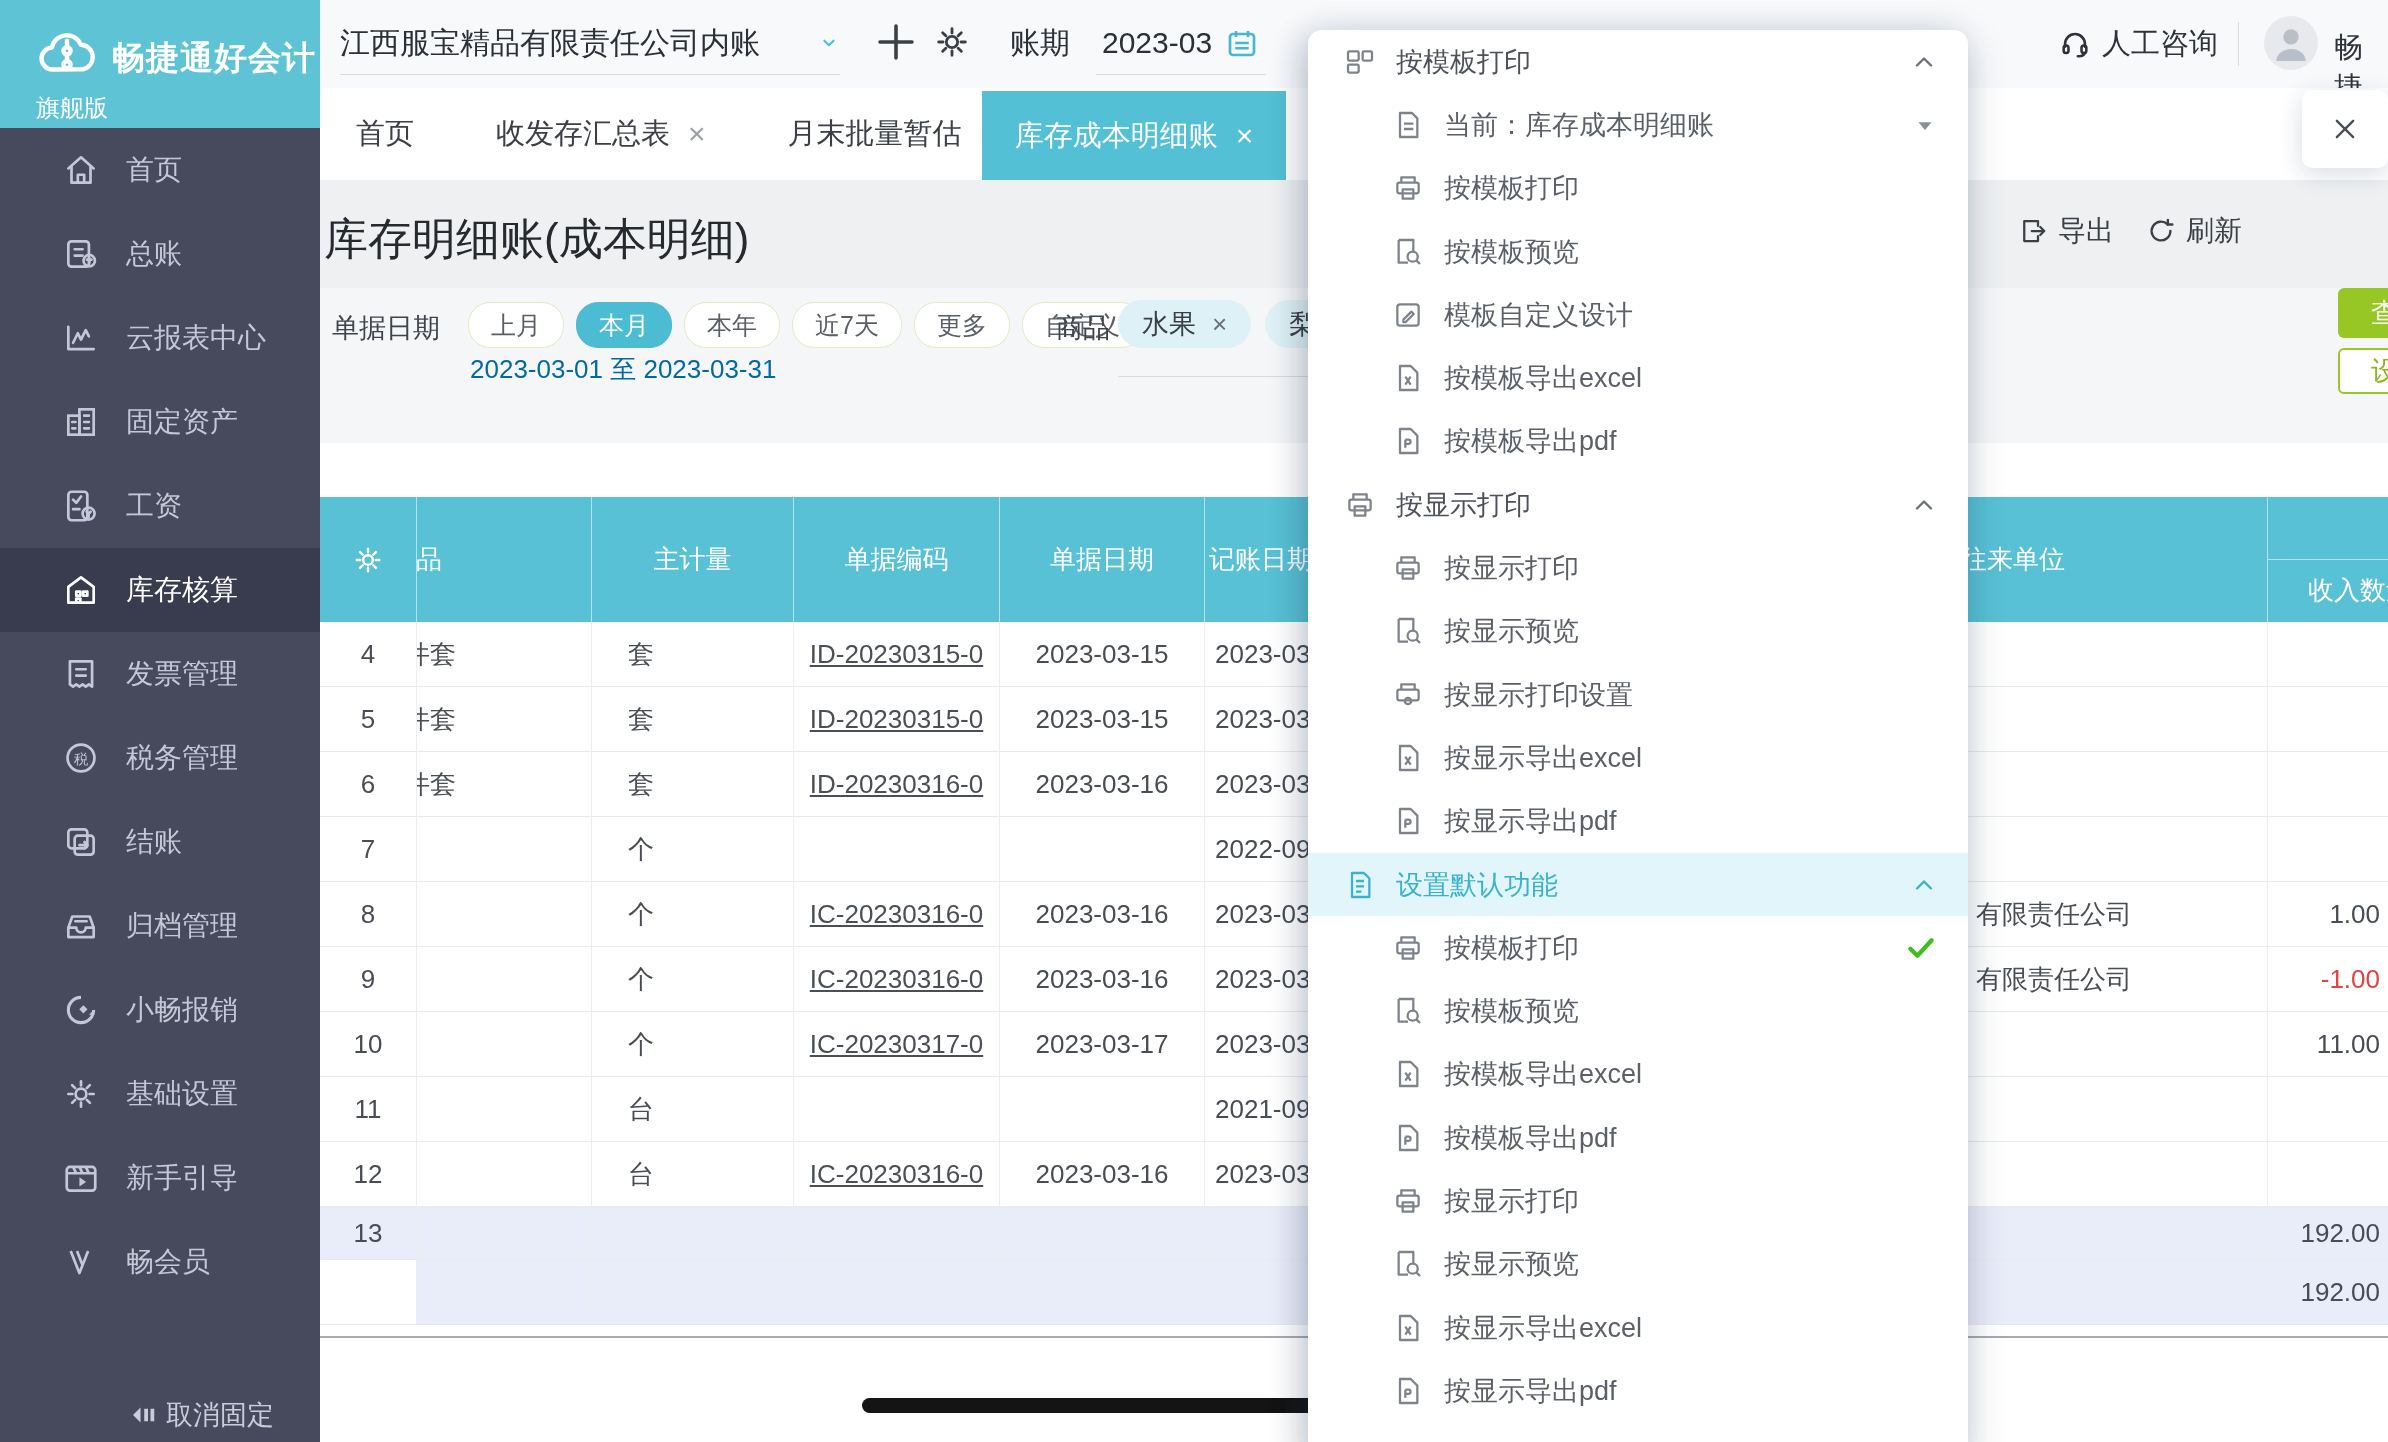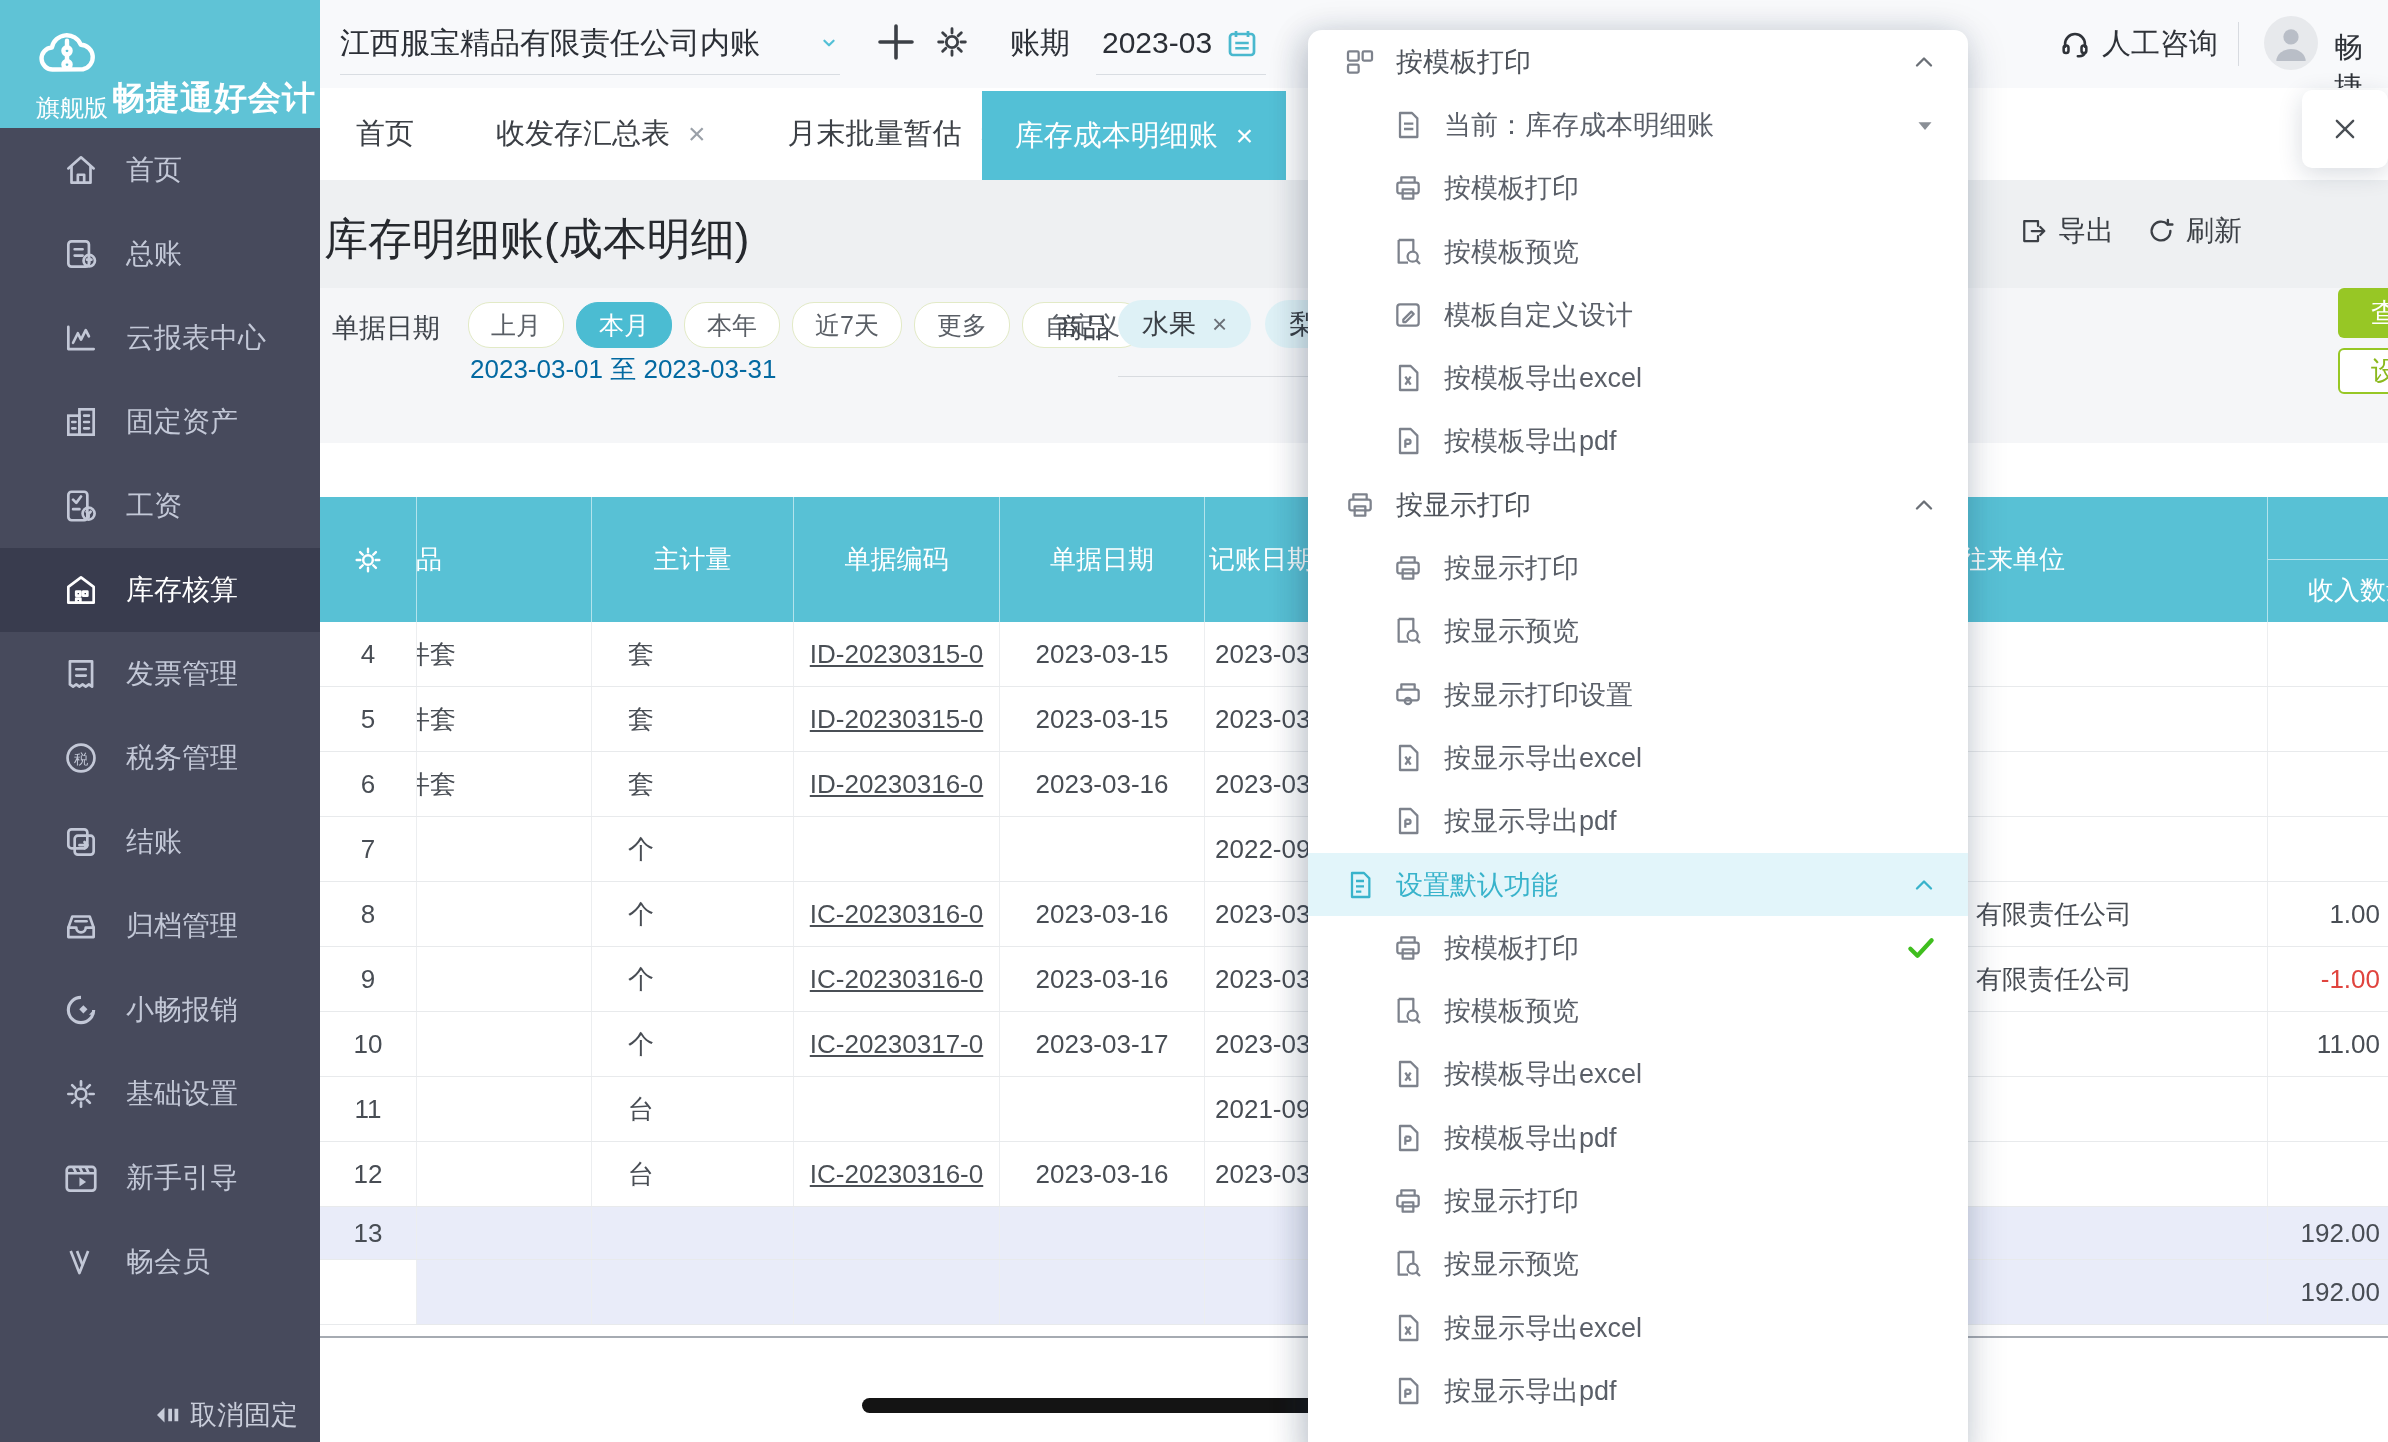--- a/index.html
+++ b/index.html
@@ -4,29 +4,29 @@
 <style>
   html,body{margin:0;padding:0;}
   body{width:2388px;height:1442px;overflow:hidden;position:relative;background:#fff;
        font-family:"Liberation Sans","DejaVu Sans",sans-serif;color:#333;}
   svg{display:block;}
 
   
   #sidebar{position:absolute;left:0;top:0;width:320px;height:1442px;background:#474a5c;z-index:5;}
   #logo-block{position:absolute;left:0;top:0;width:320px;height:128px;background:#5fc3d6;color:#fff;}
   #logo-cloud{position:absolute;left:34px;top:20px;}
-  #brand-name{position:absolute;left:112px;top:36px;font-size:33px;font-weight:bold;letter-spacing:1px;margin-top:40px;}
+  #brand-name{position:absolute;left:112px;top:36px;font-size:33px;font-weight:bold;letter-spacing:1px;}
   #brand-edition{position:absolute;left:36px;top:92px;font-size:24px;}
   #side-menu{position:absolute;left:0;top:128px;width:320px;}
   .side-item{height:84px;display:flex;align-items:center;color:#c3c8d7;cursor:pointer;}
   .side-item .s-ic{width:38px;height:38px;margin-left:62px;color:#c3c8d7;}
   .side-item .s-label{margin-left:26px;font-size:28px;white-space:nowrap;}
   .side-item.active{background:#393c4e;color:#fff;}
   .side-item.active .s-ic{color:#fff;}
-  #unpin{position:absolute;left:0;bottom:0;width:320px;height:54px;display:flex;align-items:center;color:#c9cdda;font-size:27px;cursor:pointer;padding-left:24px;}
+  #unpin{position:absolute;left:0;bottom:0;width:320px;height:54px;display:flex;align-items:center;color:#c9cdda;font-size:27px;cursor:pointer;}
   #unpin svg{margin-left:128px;margin-right:8px;}
 
   
   #topbar{position:absolute;left:320px;top:0;width:2068px;height:88px;background:#f8f9fb;}
   #company-select{position:absolute;left:20px;top:12px;width:500px;height:62px;border-bottom:1px solid #d9dde2;display:flex;align-items:center;cursor:pointer;}
   #company-name{font-size:30px;color:#2b2f36;white-space:nowrap;}
   #company-caret{margin-left:58px;}
   #add-account{position:absolute;left:552px;top:18px;width:48px;height:48px;color:#3c4046;cursor:pointer;}
   #gear-top{position:absolute;left:612px;top:22px;color:#3c4046;cursor:pointer;}
   #period{position:absolute;left:690px;top:12px;height:62px;display:flex;align-items:center;}

